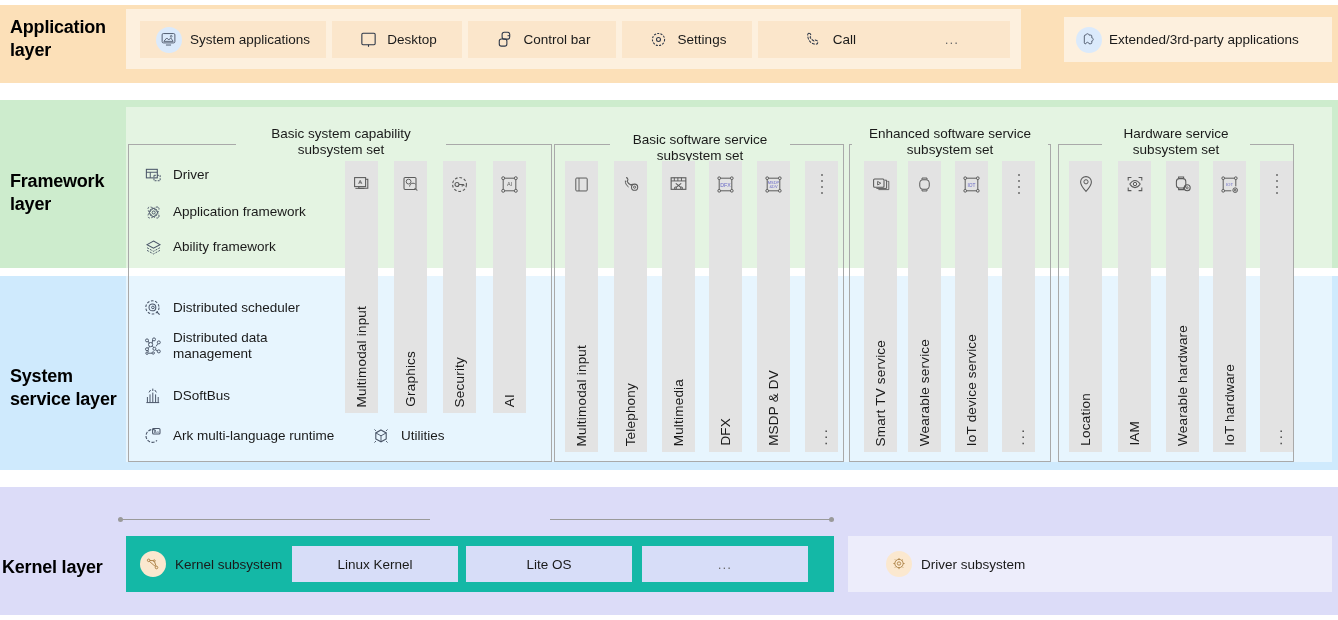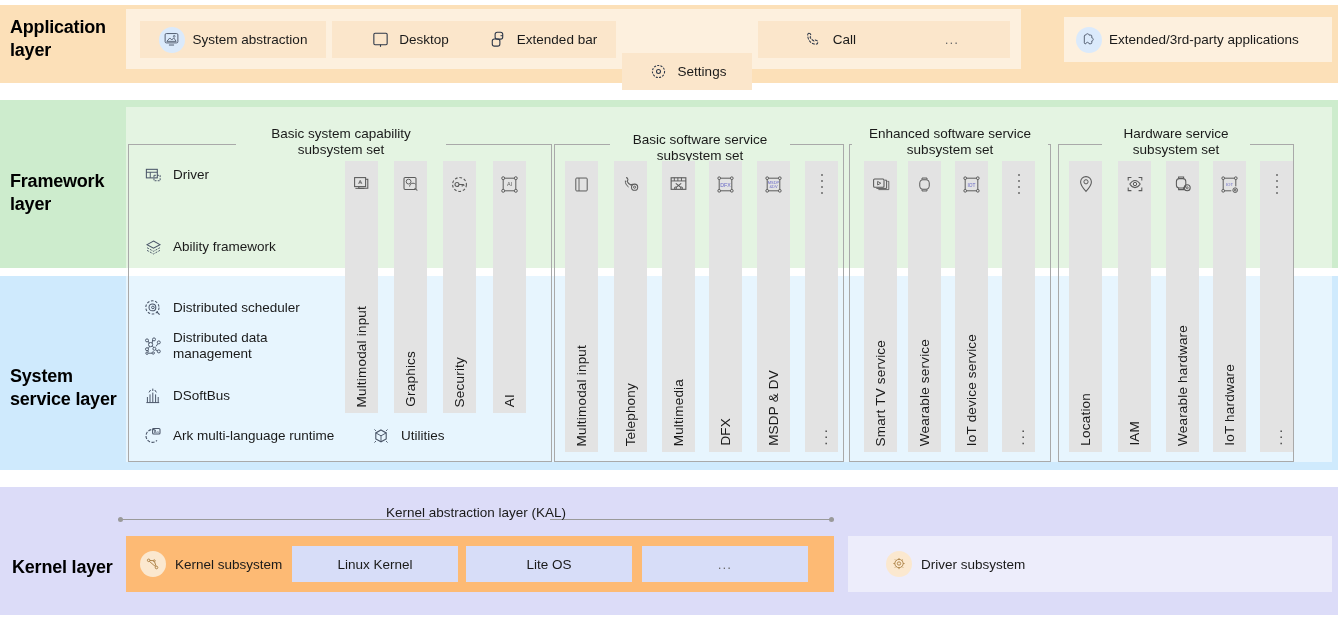--- a/index.html
+++ b/index.html
@@ -52,21 +52,21 @@
 
   
   #fw-band{top:100px;height:168px;background:#cdeccd;}
   #fw-label{left:10px;top:170px;width:120px;}
   
   #ss-band{top:276px;height:194px;background:#cfeafd;}
   #ss-label{left:10px;top:365px;width:125px;}
 
   
   #k-band{top:487px;height:128px;background:#dcdcf8;}
-  #k-label{left:12px;top:556px;width:120px;}
+  #k-label{left:2px;top:556px;width:120px;}
 
   
   #panel-green{
     position:absolute;left:126px;top:107px;width:1206px;height:161px;
     background:#e4f4e2;
   }
   #panel-blue{
     position:absolute;left:126px;top:276px;width:1206px;height:186px;
     background:#e7f5fe;
   }
@@ -137,21 +137,21 @@
   }
   #kal-line-l,#kal-line-r{
     position:absolute;top:14px;height:1px;background:#9a9a9a;
   }
   #kal-line-l{left:0;width:312px;}
   #kal-line-r{left:432px;width:284px;}
   .kal-dot{position:absolute;top:11.5px;width:5px;height:5px;border-radius:50%;background:#9a9a9a;}
 
   #k-box-left{
     position:absolute;left:126px;top:536px;width:708px;height:56px;
-    background:#fdba74;
+    background:#14b8a6;
   }
   #k-box-right{
     position:absolute;left:848px;top:536px;width:484px;height:56px;
     background:#ededfb;
   }
   .k-sub{
     position:absolute;top:0;height:56px;
     display:flex;align-items:center;gap:9px;
     font-size:13.5px;color:#1a1a1a;white-space:nowrap;
   }
@@ -193,45 +193,45 @@
 
     <div class="app-chip" style="left:14px;width:186px;">
       <span class="blue-ico">
         <svg width="17" height="17" viewBox="0 0 20 20">
             <rect x="2.5" y="3" width="15" height="11" rx="1.5" fill="none" stroke="#4a5568" stroke-width="1.1"></rect>
             <path d="M4.5 12.2 L8 8.2 L10.4 10.6 L12.6 8 L15.5 12.2 Z" fill="none" stroke="#4a5568" stroke-width="1"></path>
             <circle cx="13.2" cy="6.2" r="1" fill="none" stroke="#4a5568" stroke-width="0.9"></circle>
             <path d="M7 16.5h6" stroke="#4a5568" stroke-width="1.1"></path>
           </svg>
       </span>
-      <span class="ilbl">System abstraction</span>
-    </div>
-
-    <div class="app-chip" style="left:206px;width:130px;padding-left:12px;">
+      <span class="ilbl">System applications</span>
+    </div>
+
+    <div class="app-chip" style="left:206px;width:130px;">
       <span class="plain-ico">
         <svg width="19" height="19" viewBox="0 0 20 20">
             <rect x="3" y="3.5" width="14" height="12" rx="1.2" fill="none" stroke="#2d3748" stroke-width="1.15"></rect>
             <path d="M10 15.5v2.2" stroke="#2d3748" stroke-width="1.15"></path>
           </svg>
       </span>
       <span class="ilbl">Desktop</span>
     </div>
 
     <div class="app-chip" style="left:342px;width:148px;">
       <span class="plain-ico">
         <svg width="19" height="19" viewBox="0 0 20 20">
             <rect x="7.5" y="2.4" width="8" height="7.2" rx="2.2" fill="none" stroke="#2d3748" stroke-width="1.15"></rect>
             <rect x="4.5" y="9.4" width="8" height="7.6" rx="2.2" fill="none" stroke="#2d3748" stroke-width="1.15"></rect>
             <path d="M13.2 6h2.6" stroke="#2d3748" stroke-width="1"></path>
           </svg>
       </span>
-      <span class="ilbl">Extended bar</span>
-    </div>
-
-    <div class="app-chip" style="left:496px;width:130px;margin-top:32px;">
+      <span class="ilbl">Control bar</span>
+    </div>
+
+    <div class="app-chip" style="left:496px;width:130px;">
       <span class="plain-ico">
         <svg width="19" height="19" viewBox="0 0 20 20">
             <g fill="none" stroke="#2d3748" stroke-width="1.1" stroke-dasharray="2.2 1.3">
               <circle cx="10" cy="10" r="6.4"></circle>
             </g>
             <circle cx="10" cy="10" r="2.1" fill="none" stroke="#2d3748" stroke-width="1.1"></circle>
           </svg>
       </span>
       <span class="ilbl">Settings</span>
     </div>
@@ -300,20 +300,31 @@
     <span class="plain-ico">
       <svg width="19" height="19" viewBox="0 0 20 20">
           <rect x="2.5" y="3.5" width="11.5" height="9" fill="none" stroke="#4a5568" stroke-width="1.1"></rect>
           <path d="M2.5 6.6h11.5M6.6 6.6v5.9" stroke="#4a5568" stroke-width="1"></path>
           <rect x="10.5" y="9.8" width="6.5" height="5.7" fill="none" stroke="#4a5568" stroke-width="1.05" stroke-dasharray="2 1.2"></rect>
         </svg>
     </span>
     <span class="fl">Driver</span>
   </div>
 
+  <div class="feat" style="left:142px;top:201px;">
+    <span class="plain-ico">
+      <svg width="19" height="19" viewBox="0 0 20 20">
+          <circle cx="10" cy="10" r="4.2" fill="none" stroke="#4a5568" stroke-width="1.05"></circle>
+          <ellipse cx="10" cy="10" rx="7.5" ry="3.4" fill="none" stroke="#4a5568" stroke-width="0.95" transform="rotate(45 10 10)" stroke-dasharray="2.4 1.6"></ellipse>
+          <ellipse cx="10" cy="10" rx="7.5" ry="3.4" fill="none" stroke="#4a5568" stroke-width="0.95" transform="rotate(-45 10 10)" stroke-dasharray="2.4 1.6"></ellipse>
+          <circle cx="10.2" cy="10" r="1.6" fill="none" stroke="#4a5568" stroke-width="1"></circle>
+        </svg>
+    </span>
+    <span class="fl">Application framework</span>
+  </div>
 
   <div class="feat" style="left:142px;top:236px;">
     <span class="plain-ico">
       <svg width="19" height="19" viewBox="0 0 20 20">
           <path d="M10 3.2 16.8 7 10 10.8 3.2 7z" fill="none" stroke="#4a5568" stroke-width="1.1"></path>
           <path d="M3.2 10.2 10 14l6.8-3.8" fill="none" stroke="#4a5568" stroke-width="1" stroke-dasharray="2.2 1.2"></path>
           <path d="M3.2 13 10 16.8 16.8 13" fill="none" stroke="#4a5568" stroke-width="1" stroke-dasharray="2.2 1.2"></path>
         </svg>
     </span>
     <span class="fl">Ability framework</span>
@@ -659,21 +670,20 @@
   <div class="band" id="k-band"></div>
   <div class="band-label" id="k-label">
     <span>Kernel layer</span>
   </div>
 
   <div id="kal-wrap">
     <div id="kal-line-l"></div>
     <div class="kal-dot" style="left:0px;"></div>
     <div id="kal-line-r"></div>
     <div class="kal-dot" style="left:711px;"></div>
-    <div id="kal-text">Kernel abstraction layer (KAL)</div>
   </div>
 
   <div id="k-box-left">
     <div class="k-sub" style="left:14px;">
       <span class="circ-ico">
         <svg width="16" height="16" viewBox="0 0 20 20">
             <g fill="none" stroke="#a6793a" stroke-width="1.1">
               <circle cx="4.6" cy="5.4" r="1.6"></circle>
               <circle cx="14.4" cy="14.4" r="1.6"></circle>
               <circle cx="11.6" cy="6" r="1.2"></circle>

